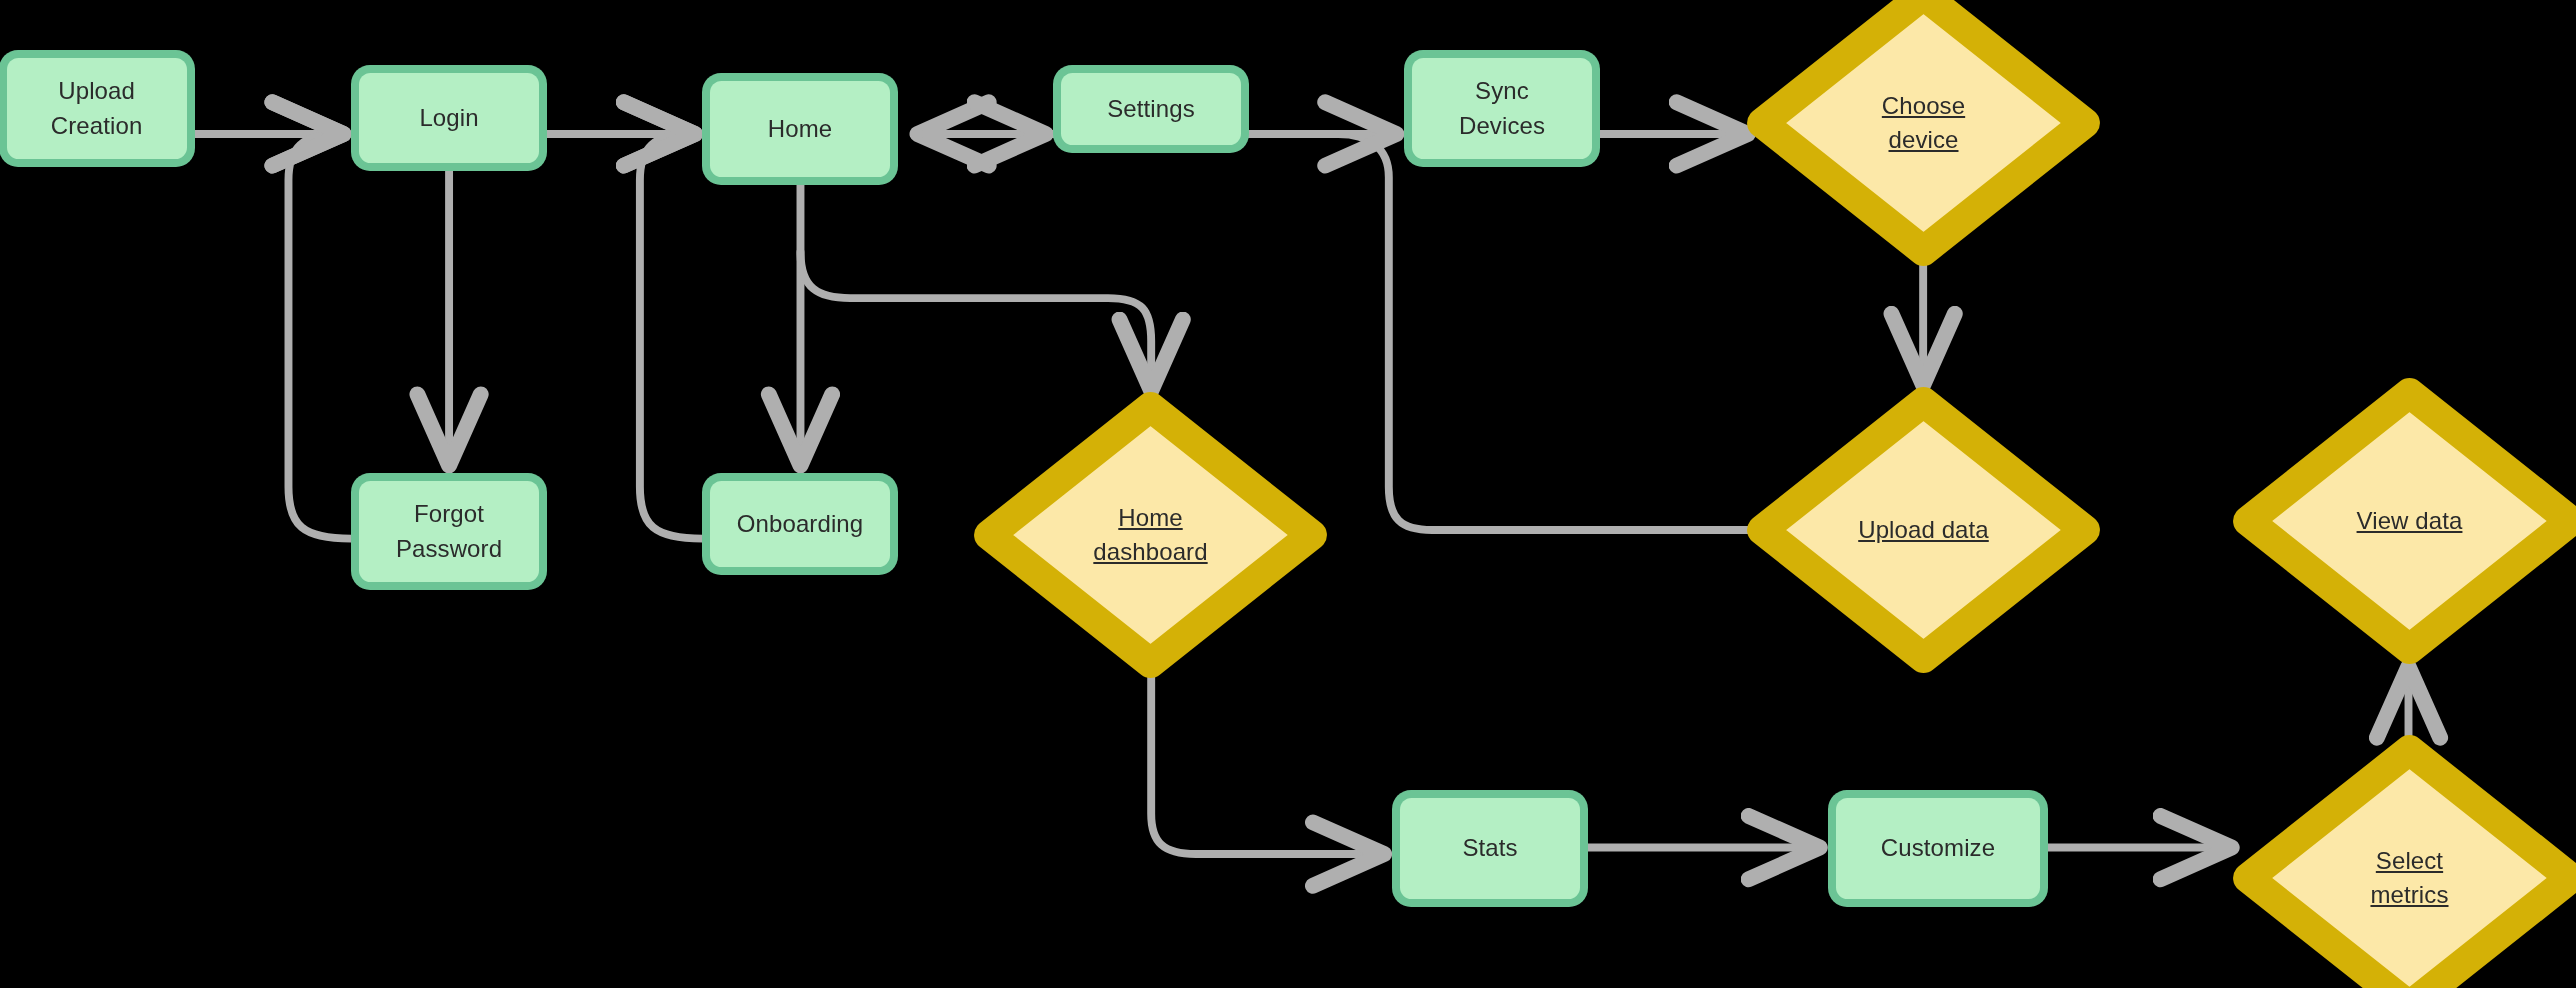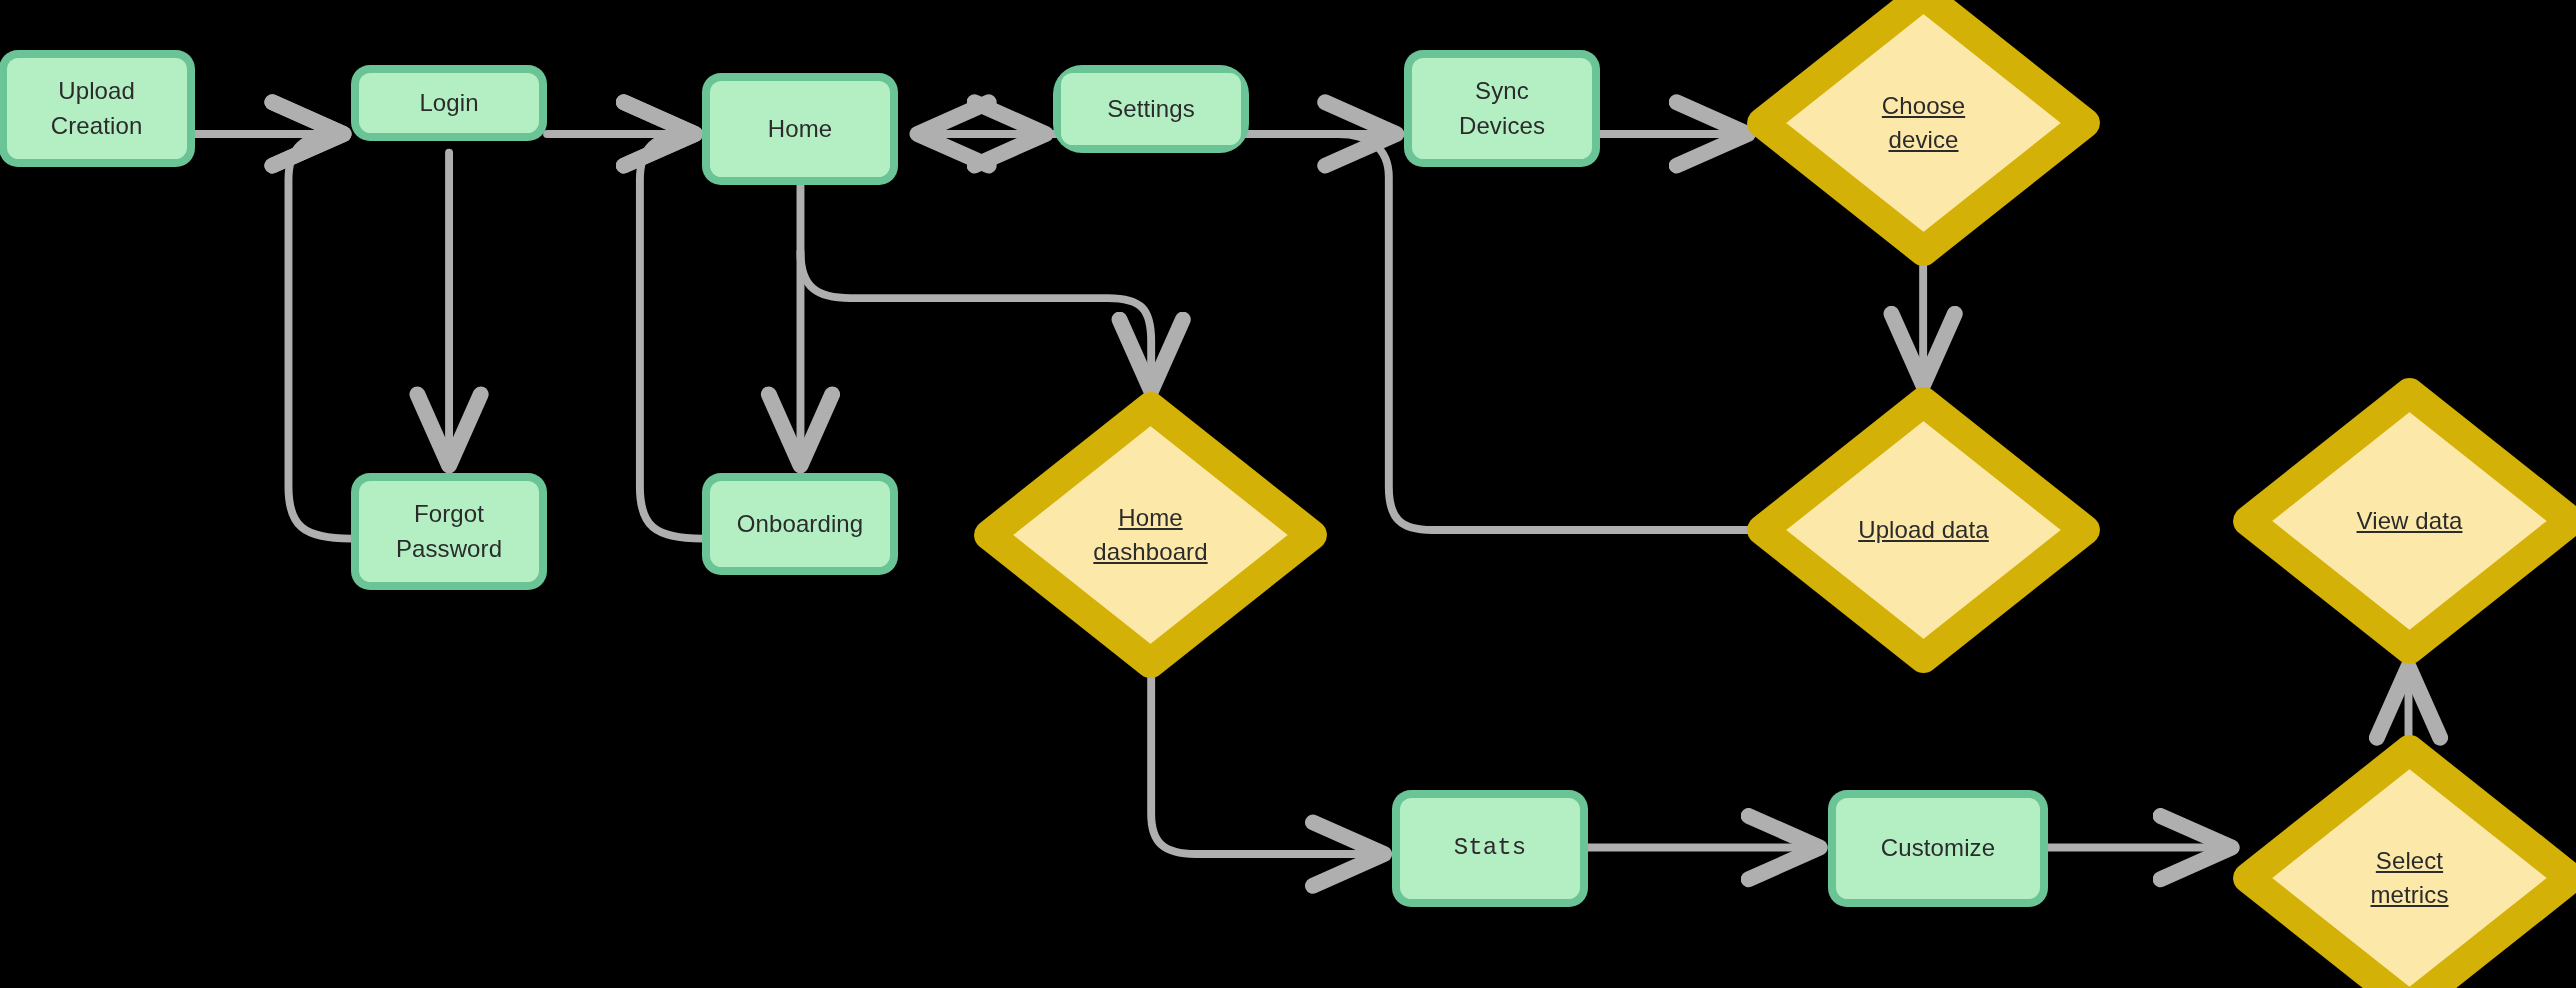--- a/index.html
+++ b/index.html
@@ -87,31 +87,31 @@
     </g>
   </svg>
 
   <div id="nodes">
       <div class="node rect" style="left: -1.4px; top: 50px; width: 196px; height: 117px;">
         <div class="inner">
           <div class="label">Upload
 Creation</div>
         </div>
       </div>
-      <div class="node rect" style="left: 351px; top: 65px; width: 196px; height: 76px;">
+      <div class="node rect" style="left: 351px; top: 65px; width: 196px; height: 106px;">
         <div class="inner">
           <div class="label">Login</div>
         </div>
       </div>
       <div class="node rect" style="left: 702px; top: 73px; width: 196px; height: 112px;">
         <div class="inner">
           <div class="label">Home</div>
         </div>
       </div>
-      <div class="node rect" style="left: 1053px; top: 65px; width: 196px; height: 88px; border-radius: 29px;">
+      <div class="node rect" style="left: 1053px; top: 65px; width: 196px; height: 88px;">
         <div class="inner">
           <div class="label">Settings</div>
         </div>
       </div>
       <div class="node rect" style="left: 1404px; top: 50px; width: 196px; height: 117px;">
         <div class="inner">
           <div class="label">Sync
 Devices</div>
         </div>
       </div>
@@ -119,21 +119,21 @@
         <div class="inner">
           <div class="label">Forgot
 Password</div>
         </div>
       </div>
       <div class="node rect" style="left: 702px; top: 473px; width: 196px; height: 102px;">
         <div class="inner">
           <div class="label">Onboarding</div>
         </div>
       </div>
-      <div class="node rect" style="left: 1392px; top: 790px; width: 196px; height: 117px; font-family: Liberation Mono, monospace;">
+      <div class="node rect" style="left: 1392px; top: 790px; width: 196px; height: 117px;">
         <div class="inner">
           <div class="label">Stats</div>
         </div>
       </div>
       <div class="node rect" style="left: 1828px; top: 790px; width: 220px; height: 117px;">
         <div class="inner">
           <div class="label">Customize</div>
         </div>
       </div>
       <div class="node diamond" style="left: 1753px; top: -14.4px; width: 341px; height: 274px;">

